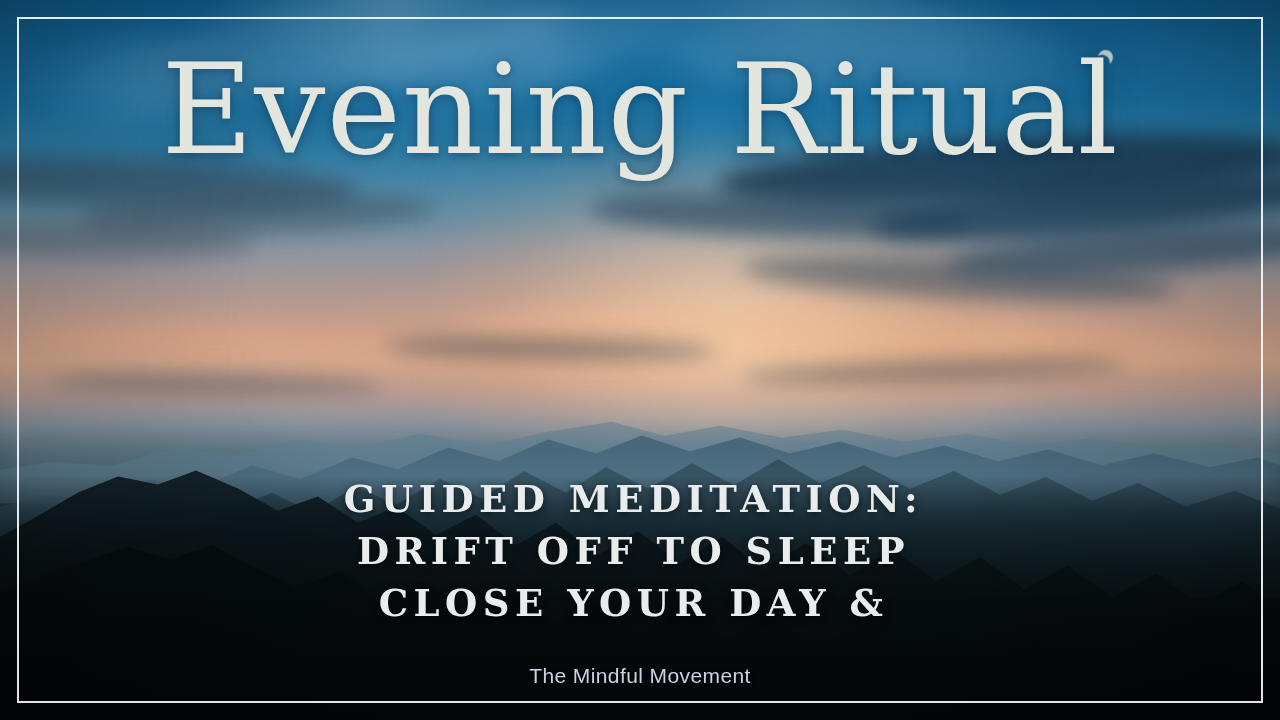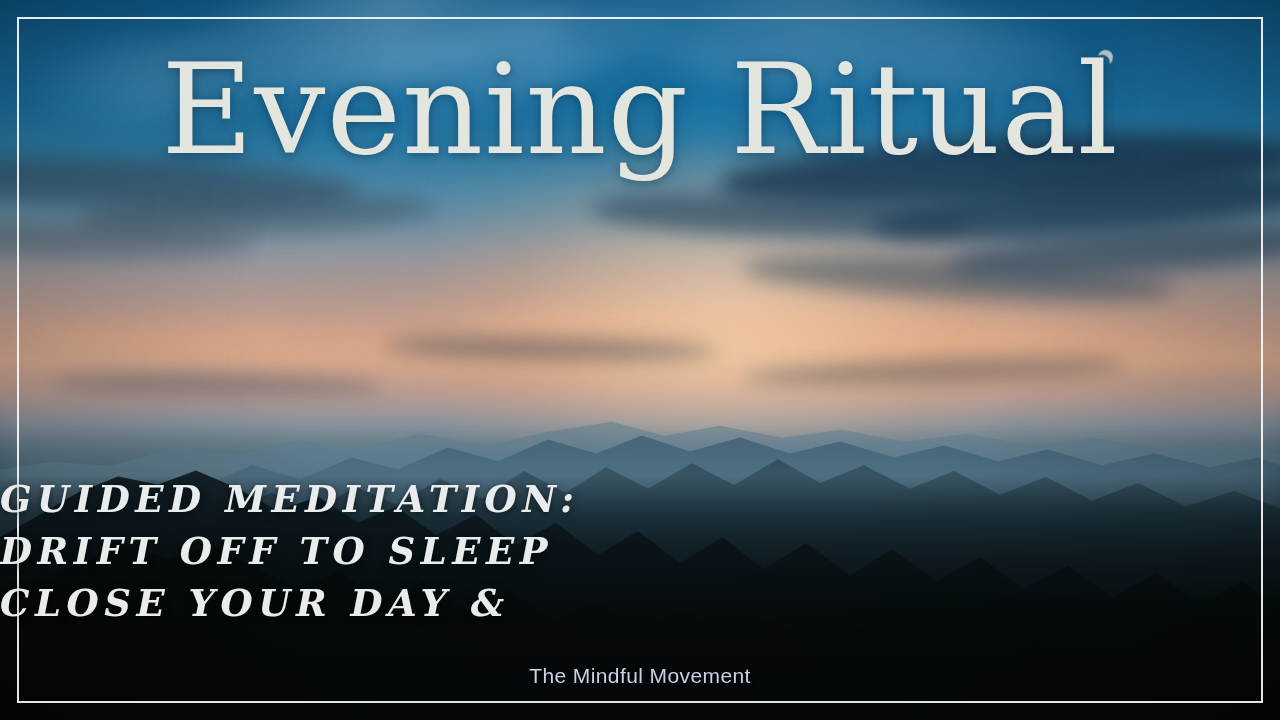--- a/index.html
+++ b/index.html
@@ -194,22 +194,21 @@
     font-weight:400;
     color:#e3e5df;
     letter-spacing:1px;
     text-shadow:0 2px 10px rgba(0,30,52,0.40), 0 0 34px rgba(10,50,80,0.30);
     white-space:nowrap;
   }
 
   .subtitle-block {
     position:absolute;
     left:0; right:13px; top:473px;
-    text-align:left;
-    font-style:italic;
+    text-align:center;
   }
   .sub-line {
     font-family:"DejaVu Serif", "Liberation Serif", serif;
     font-size:37px;
     line-height:52px;
     font-weight:700;
     color:#e8ecec;
     letter-spacing:5.5px;
     text-transform:uppercase;
     text-shadow:0 2px 8px rgba(0,0,0,0.62);

